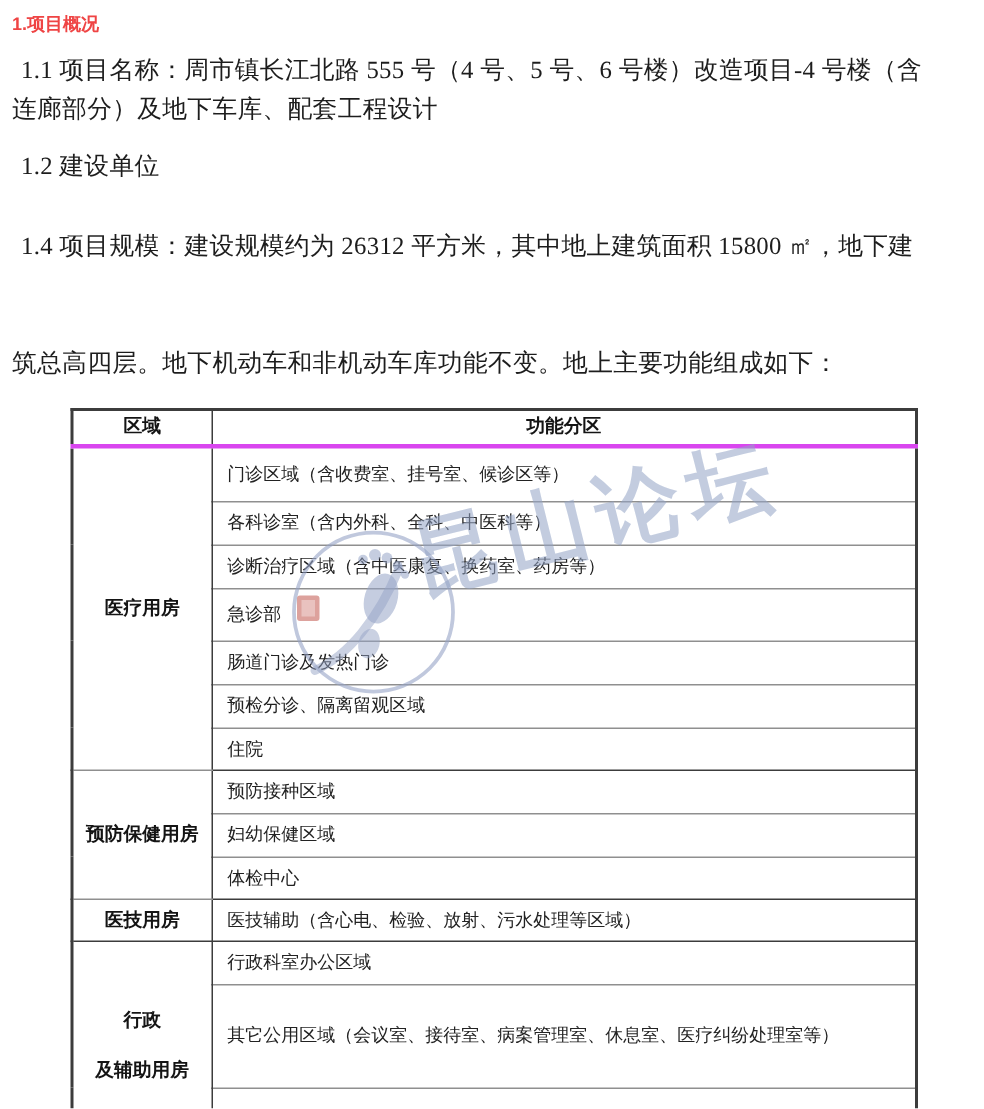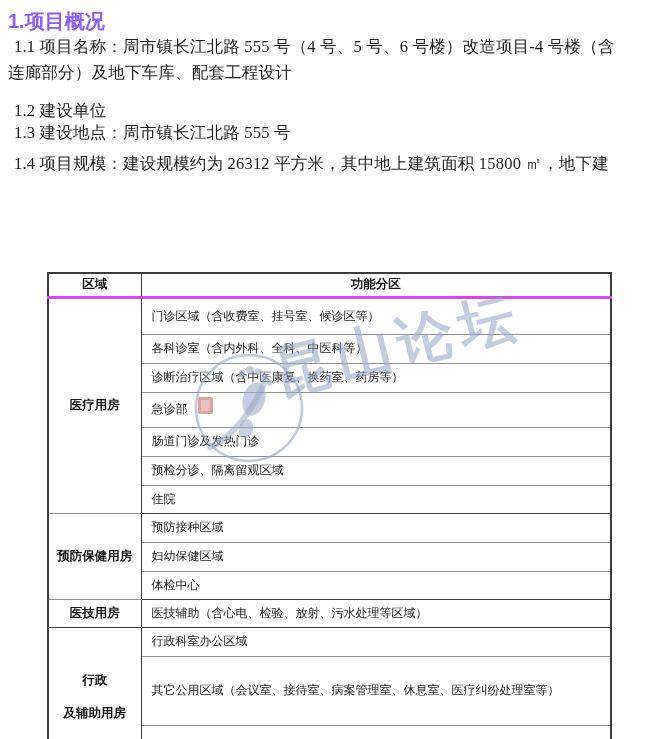--- a/index.html
+++ b/index.html
@@ -3,21 +3,21 @@
 <meta charset="utf-8">
 <style>
   html,body{margin:0;padding:0;background:#ffffff;}
   .page{
     position:relative;width:656px;height:739px;overflow:hidden;background:#ffffff;
     font-family:"Liberation Serif","DejaVu Serif",serif;color:#1f1f1f;
   }
   .heading{
     position:absolute;left:8px;white-space:nowrap;
     font-family:"Liberation Sans","DejaVu Sans",sans-serif;
-    font-weight:bold;font-size:20px;color:#8b5cf6;
+    font-weight:bold;font-size:12px;color:#ef4444;
   }
   .bline{
     position:absolute;left:8px;white-space:nowrap;
     font-size:16.5px;letter-spacing:0.2px;color:#1d1d1d;
   }
   .bline.ind{left:14px;}
 
   
   table.doc-table{
     position:absolute;left:47px;top:272px;width:563px;
@@ -63,22 +63,22 @@
 </head>
 <body>
 
 <div class="page">
 
   <div class="heading" style="top:8px">1.项目概况</div>
 
   <div class="bline ind" style="top:36px">1.1 项目名称：周市镇长江北路 555 号（4 号、5 号、6 号楼）改造项目-4 号楼（含</div>
   <div class="bline" style="top:62px">连廊部分）及地下车库、配套工程设计</div>
   <div class="bline ind" style="top:100px">1.2 建设单位</div>
-  <div class="bline ind" style="top:122px">1.3 建设地点：周市镇长江北路 555 号</div>
   <div class="bline ind" style="top:153px">1.4 项目规模：建设规模约为 26312 平方米，其中地上建筑面积 15800 ㎡，地下建</div>
+  <div class="bline" style="top:231px">筑总高四层。地下机动车和非机动车库功能不变。地上主要功能组成如下：</div>
 
   <table class="doc-table">
     <colgroup>
         <col style="width:93px">
         <col style="width:470px">
       </colgroup>
     <tbody>
       <tr style="height:24px">
         <th>区域</th>
         <th>功能分区</th>

